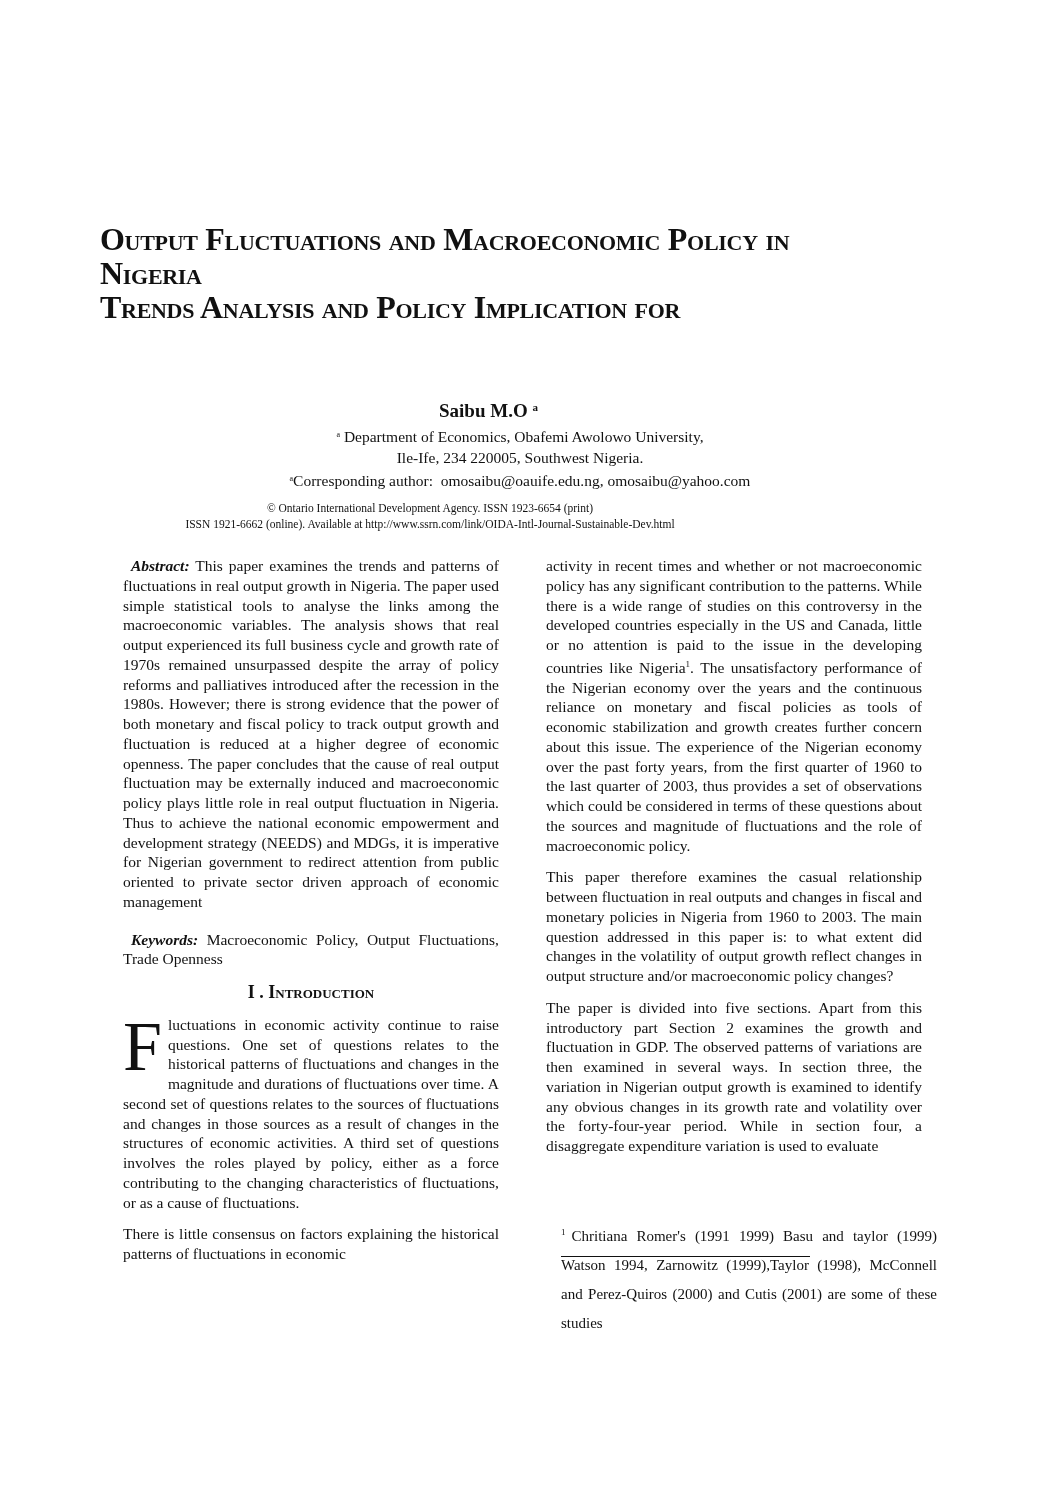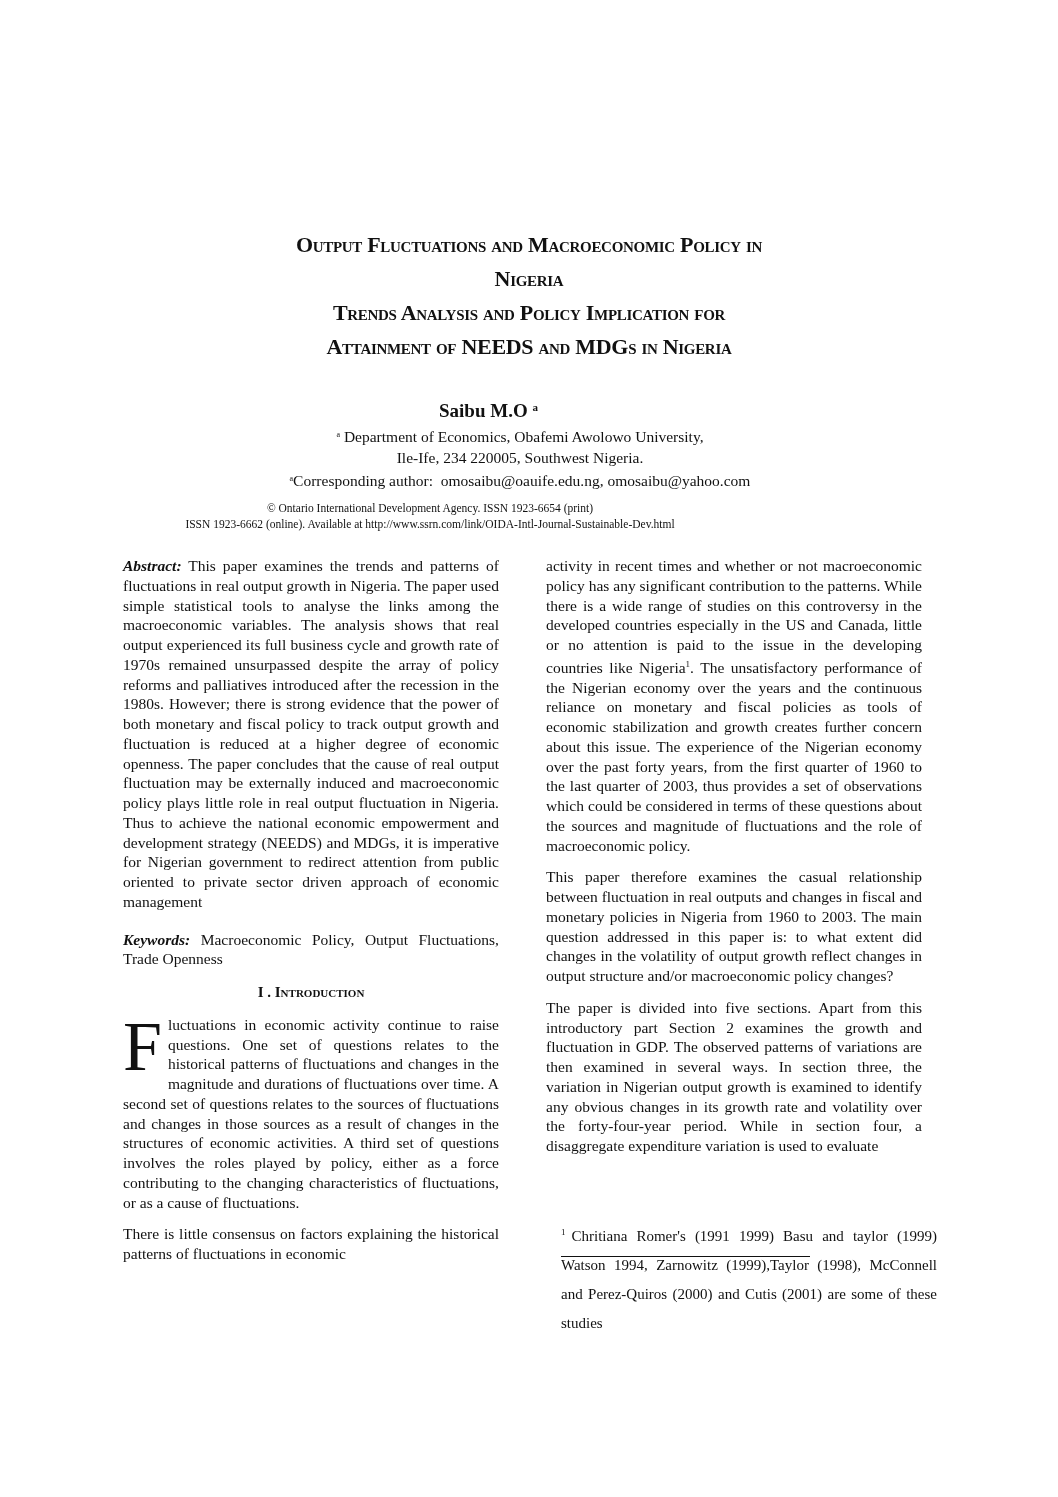--- a/index.html
+++ b/index.html
@@ -1,22 +1,22 @@
 <!DOCTYPE html>
 <html><head>
 <meta charset="utf-8">
 <style>
   html, body { margin: 0; padding: 0; background: #ffffff; }
   body {
     width: 1058px; height: 1497px; position: relative; overflow: hidden;
     font-family: "Liberation Serif", "DejaVu Serif", serif; color: #111;
   }
   .title-block {
-    position: absolute; left: 100px; top: 228px; width: 858px;
-    text-align: center; font-weight: bold; font-size: 22px; line-height: 34px;
+    position: absolute; left: 100px; top: 222px; width: 858px;
+    text-align: left; font-weight: bold; font-size: 32px; line-height: 34px;
     font-variant: small-caps; letter-spacing: -0.3px;
   }
   .title-line { display: block; }
   .author {
     position: absolute; left: 0; width: 977px; top: 400px; text-align: center;
     font-weight: bold; font-size: 19px;
   }
   .author sup { font-size: 11px; vertical-align: 6px; }
   .affil {
     position: absolute; left: 0; width: 1040px; top: 424px; text-align: center;
@@ -27,23 +27,23 @@
     position: absolute; left: 0; width: 860px; top: 500px; text-align: center;
     font-size: 11.5px; line-height: 16px;
   }
   .col {
     position: absolute; top: 556px; width: 376px;
     font-size: 15.5px; line-height: 19.75px; text-align: justify;
   }
   .col.left { left: 123px; }
   .col.right { left: 546px; }
   .col p { margin: 0 0 12px 0; }
-  .label-italic { font-style: italic; font-weight: bold; }
+  .label-italic { font-style: italic; font-weight: bold; margin-left: 8px; }
   .section-heading {
-    text-align: center; font-weight: bold; font-size: 15px; margin: 14px 0 12px 0;
+    text-align: center; font-weight: bold; font-size: 18px; margin: 14px 0 12px 0;
     font-variant: small-caps;
   }
   .dropcap {
     float: left; font-size: 70px; line-height: 56px; margin: 4px 6px 0 0; padding: 0;
     font-family: "Liberation Serif", serif;
   }
   .footnote-rule {
     position: absolute; left: 561px; top: 1256px; width: 249px; height: 1px; background: #111;
   }
   .footnote {
@@ -53,37 +53,36 @@
   .footnote sup { font-size: 9px; vertical-align: 6px; margin-right: 6px; }
   sup.fnref { font-size: 9px; vertical-align: 6px; }
 </style>
 </head>
 <body>
 
 <div class="title-block">
   <span class="title-line">Output Fluctuations and Macroeconomic Policy in</span>
   <span class="title-line">Nigeria</span>
   <span class="title-line">Trends Analysis and Policy Implication for</span>
-  <span class="title-line">Attainment of NEEDS and MDGs in Nigeria</span>
 </div>
 
 <div class="author">
   <span>Saibu M.O</span>
   <sup>a</sup>
 </div>
 
 <div class="affil">
   <div><sup>a</sup> <span>Department of Economics, Obafemi Awolowo University,</span></div>
   <div>Ile-Ife, 234 220005, Southwest Nigeria.</div>
   <div><sup>a</sup><span>Corresponding author:</span>&nbsp; <span>omosaibu@oauife.edu.ng, omosaibu@yahoo.com</span></div>
 </div>
 
 <div class="copyright">
   <div>© Ontario International Development Agency. ISSN 1923-6654 (print)</div>
-  <div>ISSN 1923-6662 (online). Available at http://www.ssrn.com/link/OIDA-Intl-Journal-Sustainable-Dev.html</div>
+  <div>ISSN 1921-6662 (online). Available at http://www.ssrn.com/link/OIDA-Intl-Journal-Sustainable-Dev.html</div>
 </div>
 
 <div class="col left">
   <p><span class="label-italic">Abstract:</span> <span>This paper examines the trends and patterns of fluctuations in real output growth in Nigeria. The paper used simple statistical tools to analyse the links among the macroeconomic variables. The analysis shows that real output experienced its full business cycle and growth rate of 1970s remained unsurpassed despite the array of policy reforms and palliatives introduced after the recession in the 1980s. However; there is strong evidence that the power of both monetary and fiscal policy to track output growth and fluctuation is reduced at a higher degree of economic openness. The paper concludes that the cause of real output fluctuation may be externally induced and macroeconomic policy plays little role in real output fluctuation in Nigeria. Thus to achieve the national economic empowerment and development strategy (NEEDS) and MDGs, it is imperative for Nigerian government to redirect attention from public oriented to private sector driven approach of economic management</span></p>
   <p style="margin-top:18px;"><span class="label-italic">Keywords:</span> <span>Macroeconomic Policy, Output Fluctuations, Trade Openness</span></p>
   <div class="section-heading">I . Introduction</div>
   <p><span class="dropcap">F</span><span>luctuations in economic activity continue to raise questions. One set of questions relates to the historical patterns of fluctuations and changes in the magnitude and durations of fluctuations over time. A second set of questions relates to the sources of fluctuations and changes in those sources as a result of changes in the structures of economic activities. A third set of questions involves the roles played by policy, either as a force contributing to the changing characteristics of fluctuations, or as a cause of fluctuations.</span></p>
   <p>There is little consensus on factors explaining the historical patterns of fluctuations in economic</p>
 </div>
 

